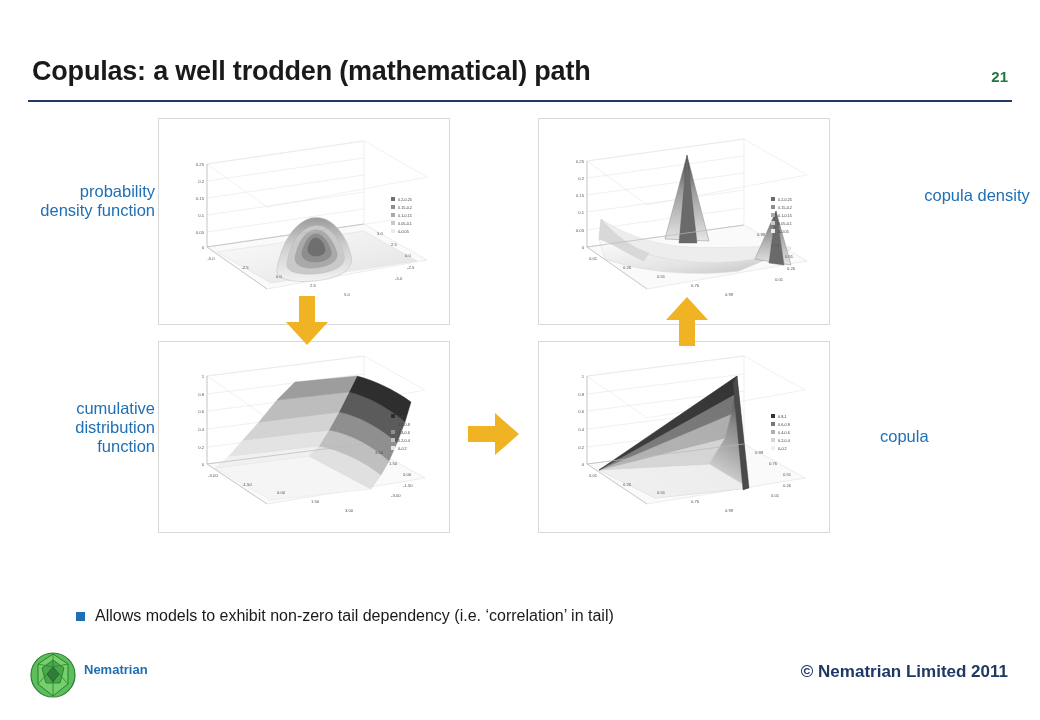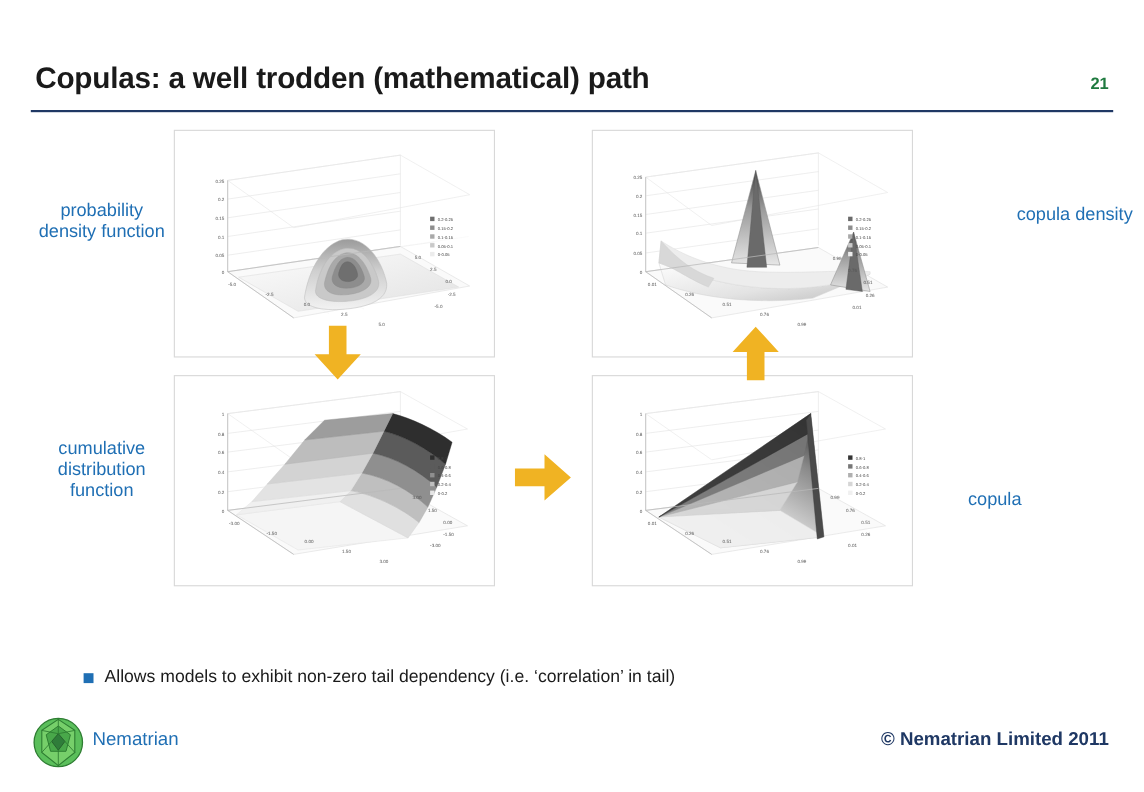--- a/index.html
+++ b/index.html
@@ -64,26 +64,26 @@
   
   .ticktext { font-family: "Liberation Sans", sans-serif; font-size: 4.2px; fill: #555555; }
   .legendtext { font-family: "Liberation Sans", sans-serif; font-size: 3.8px; fill: #444444; }
 
   
   .side-label {
     position: absolute;
     color: #1f6fb4;
     font-size: 16.5px;
     line-height: 19px;
-    text-align: center;
+    text-align: right;
   }
   #label-pdf      { left: 30px;  top: 182px; width: 125px; }
   #label-cdf      { left: 30px;  top: 399px; width: 125px; }
   #label-copdens  { left: 912px; top: 186px; width: 130px; text-align: center; }
-  #label-copula   { left: 880px; top: 427px; width: 130px; text-align: left; margin-top: 18px; }
+  #label-copula   { left: 880px; top: 427px; width: 130px; text-align: left; }
 
   
   .arrow { position: absolute; }
   #arrow-down { left: 283px; top: 296px; width: 48px; height: 50px; }
   #arrow-up   { left: 663px; top: 296px; width: 48px; height: 50px; }
   #arrow-right{ left: 468px; top: 411px; width: 52px; height: 46px; }
 
   
   .bullet-row {
     position: absolute;
@@ -121,22 +121,22 @@
     position: absolute;
     left: 28px;
     top: 650px;
     width: 50px;
     height: 50px;
   }
   .brand {
     position: absolute;
     left: 84px;
     top: 662px;
-    font-size: 17px;
-    font-weight: normal;
+    font-size: 13px;
+    font-weight: bold;
     color: #1f6fb4;
     text-align: right;
   }
   .copyright {
     position: absolute;
     right: 32px;
     top: 662px;
     font-size: 17px;
     font-weight: bold;
     color: #1f3864;

